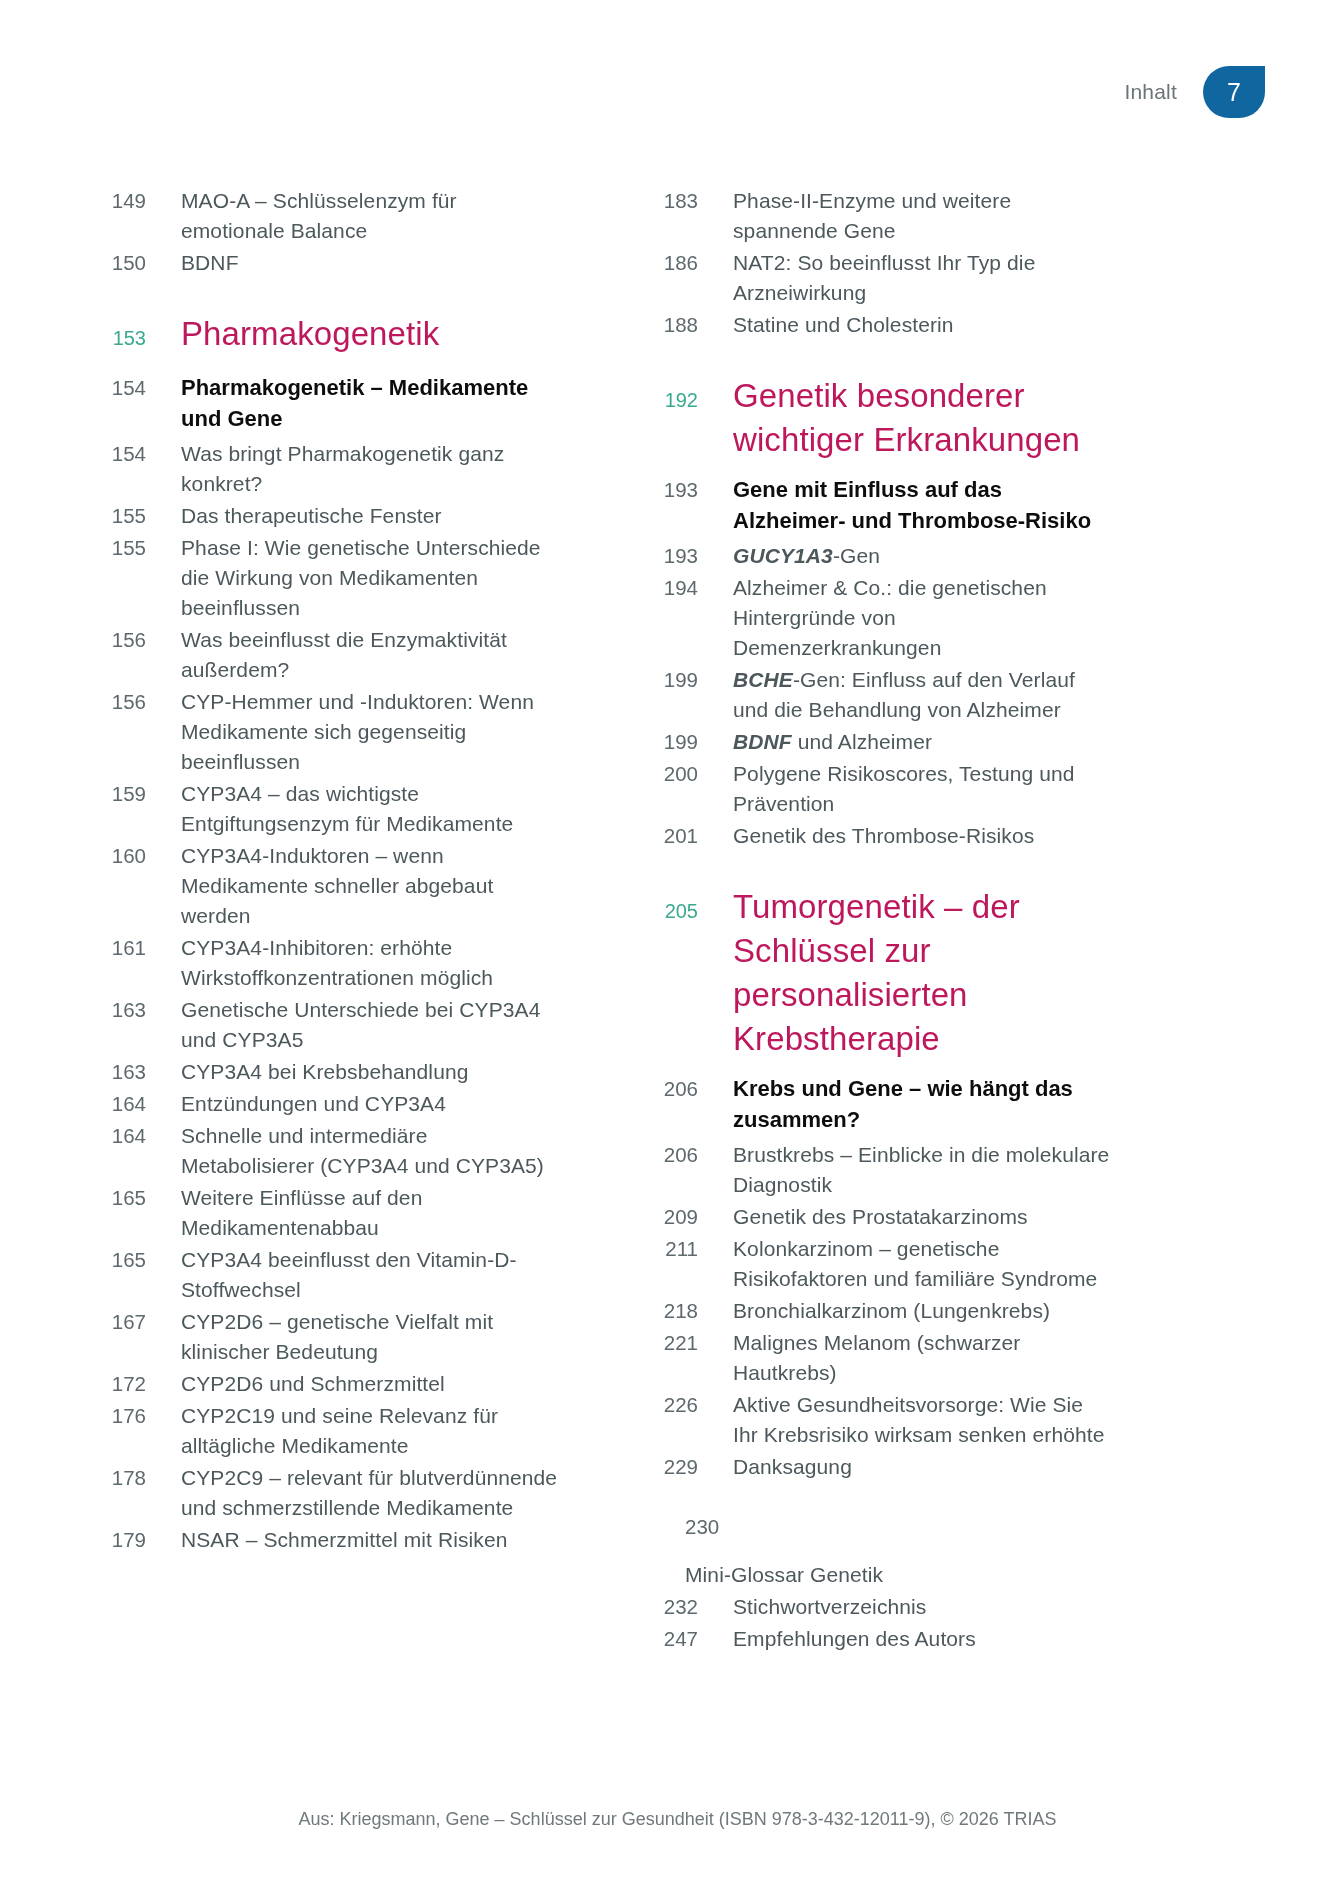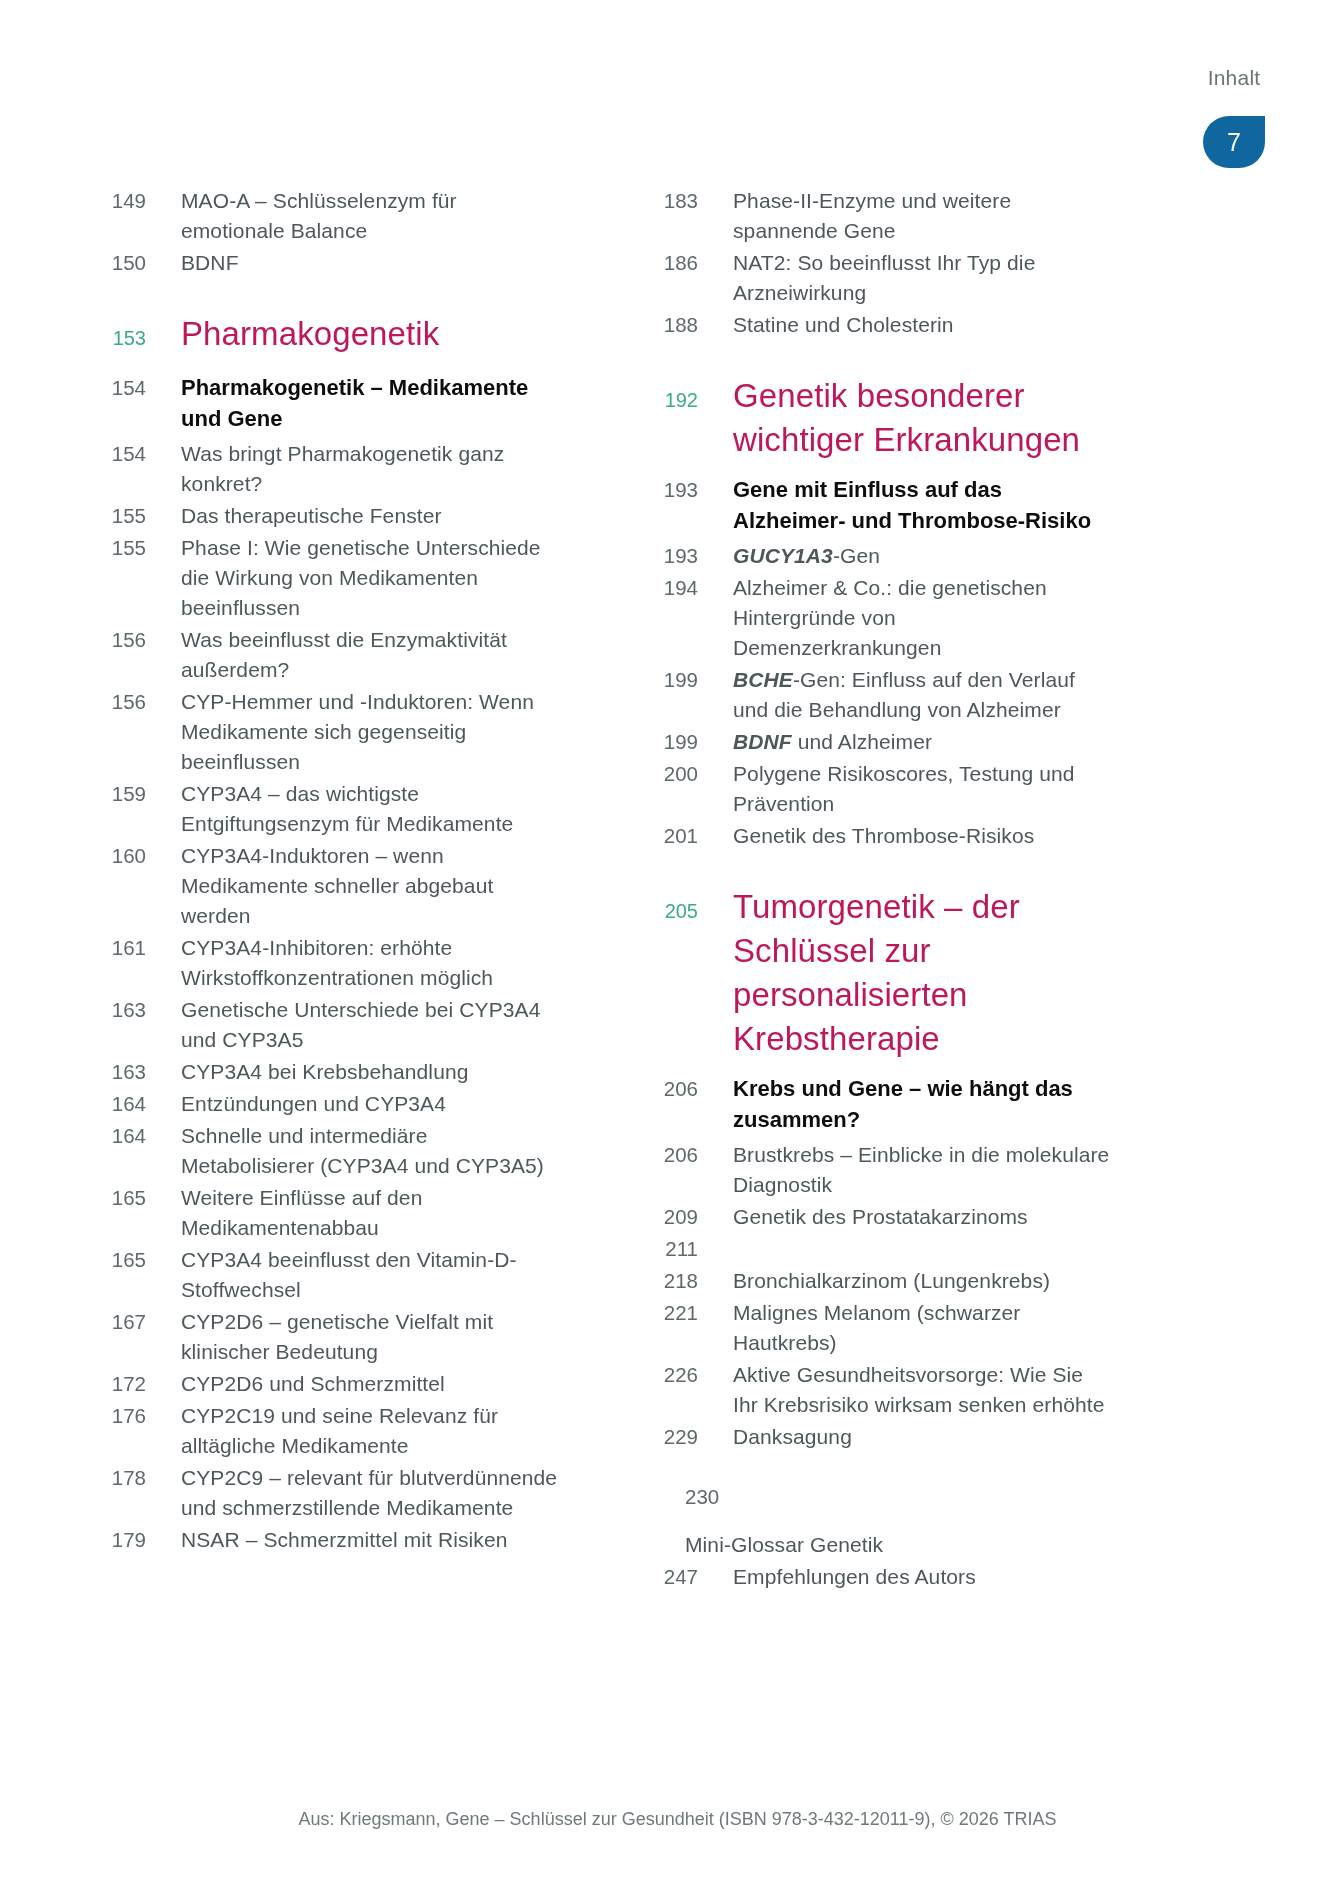--- a/index.html
+++ b/index.html
@@ -17,21 +17,20 @@
   }
 
   
   .page-header {
     position: absolute;
     top: 66px;
     right: 74px;
     display: flex;
     align-items: center;
     gap: 26px;
-    flex-direction: column;
   }
   .header-label {
     font-size: 21px;
     color: #6b7578;
     letter-spacing: .2px;
   }
   .page-badge {
     width: 62px;
     height: 52px;
     background: #10679f;
@@ -294,20 +293,21 @@
       <div class="entry plain">
         <span class="num">206</span>
         <span class="txt">Brustkrebs – Einblicke in die molekulare Diagnostik</span>
       </div>
       <div class="entry plain">
         <span class="num">209</span>
         <span class="txt">Genetik des Prostatakarzinoms</span>
       </div>
       <div class="entry plain">
         <span class="num">211</span>
+        <span class="txt">Kolonkarzinom – genetische Risikofaktoren und familiäre Syndrome</span>
       </div>
       <div class="entry plain">
         <span class="num">218</span>
         <span class="txt">Bronchialkarzinom (Lungenkrebs)</span>
       </div>
       <div class="entry plain">
         <span class="num">221</span>
         <span class="txt">Malignes Melanom (schwarzer Hautkrebs)</span>
       </div>
       <div class="entry plain">
@@ -316,19 +316,23 @@
       </div>
       <div class="entry plain">
         <span class="num">229</span>
         <span class="txt">Danksagung</span>
       </div>
       <div class="entry plain spaced-top">
         <span class="num">230</span>
         <span class="txt">Mini-Glossar Genetik</span>
       </div>
       <div class="entry plain">
+        <span class="num">232</span>
+        <span class="txt">Stichwortverzeichnis</span>
+      </div>
+      <div class="entry plain">
         <span class="num">247</span>
         <span class="txt">Empfehlungen des Autors</span>
       </div>
     </div>
 </div>
 
 <div class="footer">Aus: Kriegsmann, Gene – Schlüssel zur Gesundheit (ISBN 978-3-432-12011-9), © 2026 TRIAS</div>
 
 </body></html>

